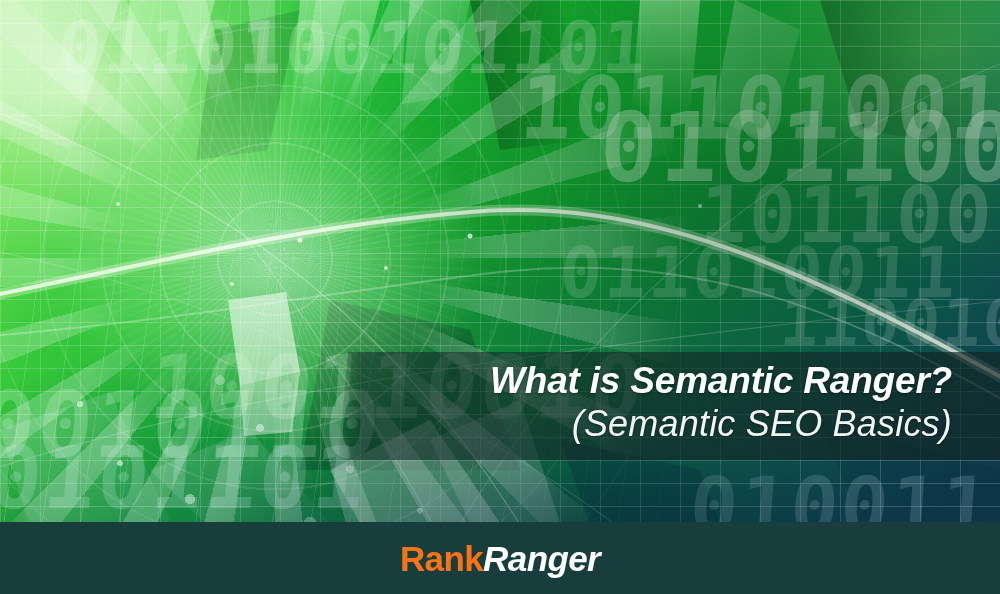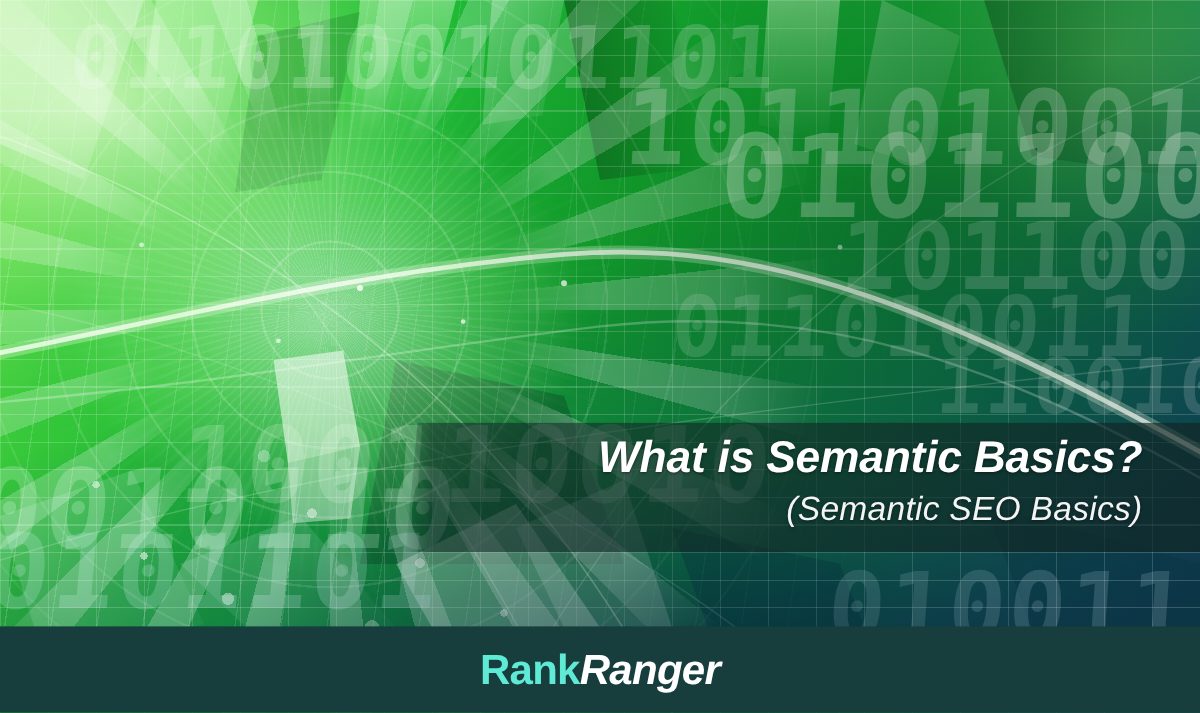--- a/index.html
+++ b/index.html
@@ -174,21 +174,21 @@
   .title-main {
     font-size:37px;
     font-weight:700;
     font-style:italic;
     color:#ffffff;
     letter-spacing:-0.2px;
     line-height:46px;
     text-shadow:0 1px 3px rgba(0,0,0,.45);
   }
   .title-sub {
-    font-size:28px;
+    font-size:36px;
     font-weight:400;
     font-style:italic;
     color:#f2f5f4;
     line-height:40px;
     letter-spacing:0.2px;
     text-shadow:0 1px 3px rgba(0,0,0,.40);
   }
 
   
   .footer {
@@ -197,21 +197,21 @@
     background:#173d3d;
     display:flex; align-items:center; justify-content:center;
   }
   .logo {
     font-size:35px;
     font-weight:700;
     letter-spacing:-0.6px;
     line-height:1;
     white-space:nowrap;
   }
-  .logo .rank  { color:#5eead4; }
+  .logo .rank  { color:#f97316; }
   .logo .ranger{ color:#ffffff;font-style:italic; }
 </style>
 </head>
 <body>
 
 <div class="banner">
 
   <div class="bg-layer bg-base"></div>
   <div class="bg-layer bg-bloom-a"></div>
   <div class="bg-layer bg-bloom-c"></div>
@@ -296,21 +296,21 @@
   <div class="bg-layer bg-bloom-b"></div>
   <div class="bg-layer bg-scan"></div>
   <div class="bg-layer bg-gridv"></div>
   <div class="bg-layer bg-gridskew"></div>
   <div class="bg-layer bg-speckle"></div>
   <div class="bg-layer bg-vig"></div>
 
   <div class="title-band"></div>
 
   <div class="title-wrap">
-    <div class="title-main">What is Semantic Basics?</div>
+    <div class="title-main">What is Semantic Ranger?</div>
     <div class="title-sub">(Semantic SEO Basics)</div>
   </div>
 
   <div class="footer">
     <div class="logo"><span class="rank">Rank</span><span class="ranger">Ranger</span></div>
   </div>
 
 </div>
 
 </body></html>

